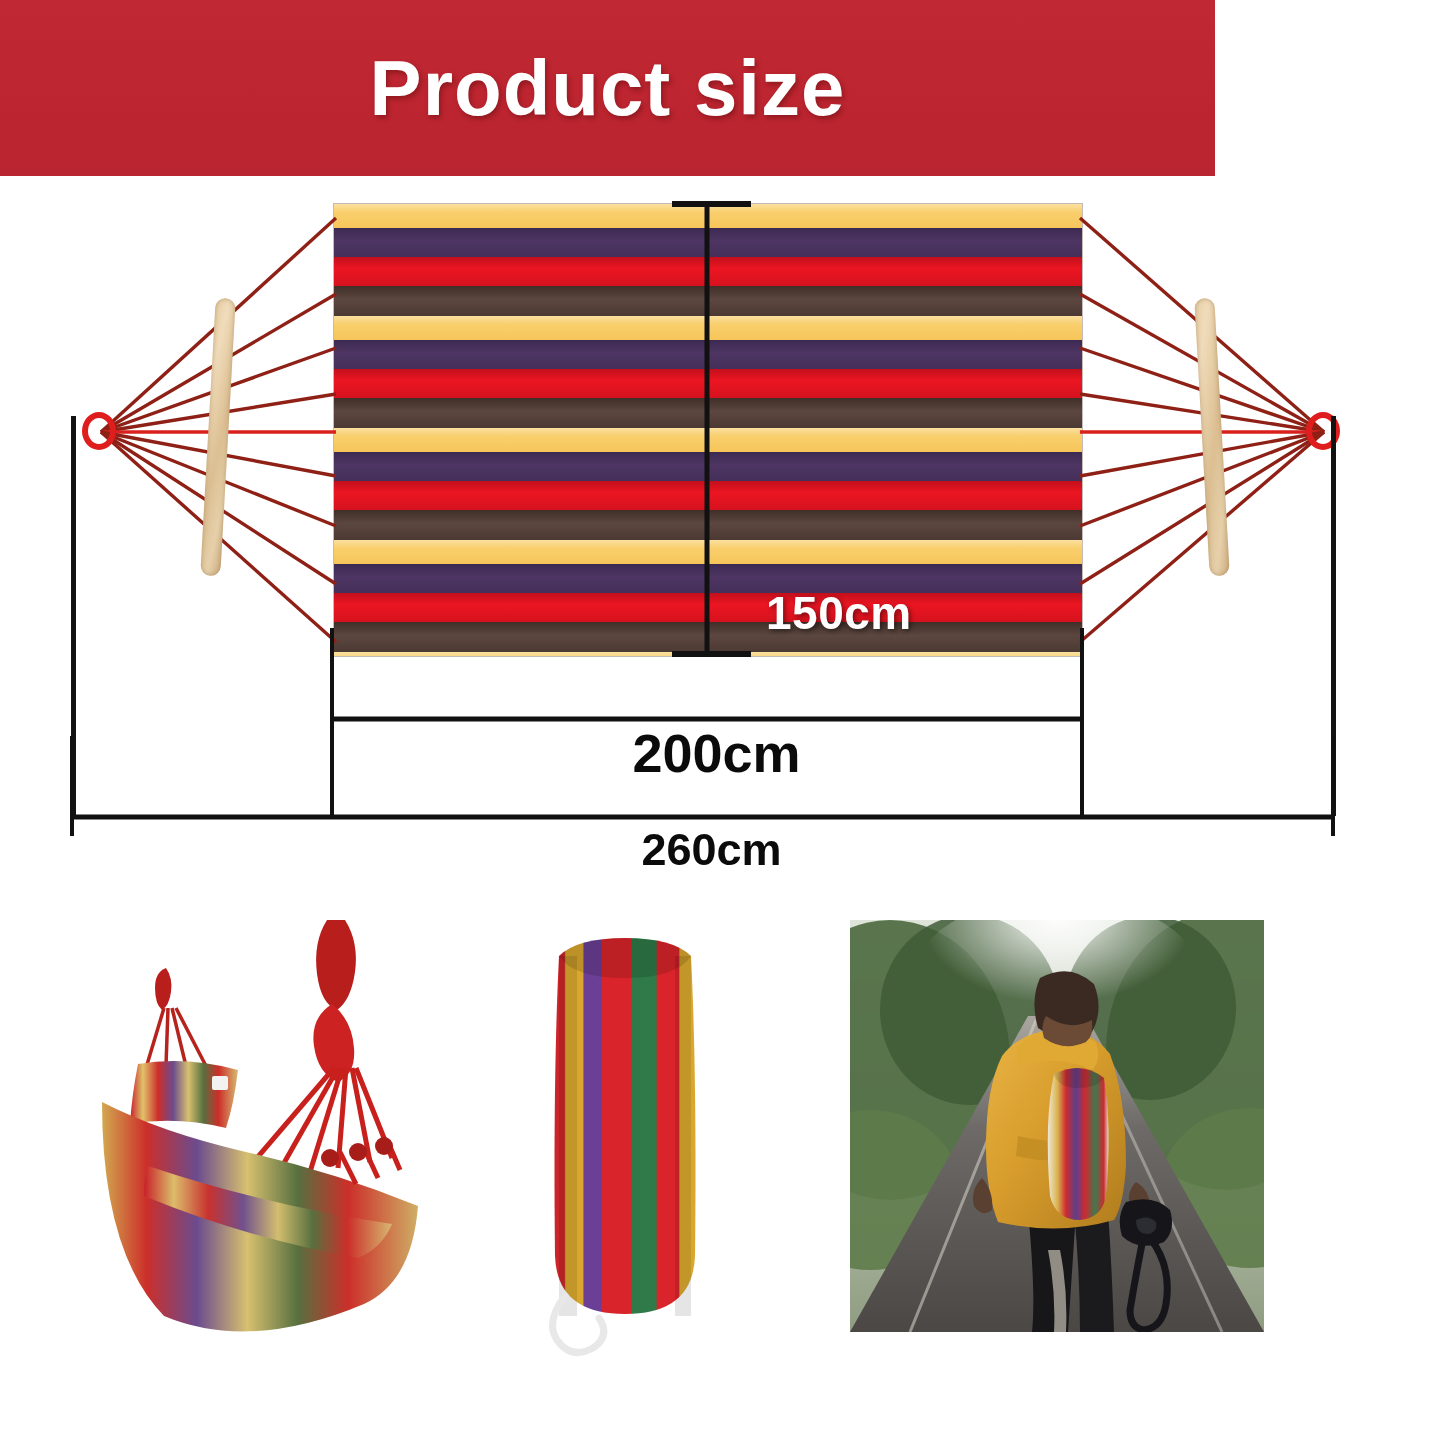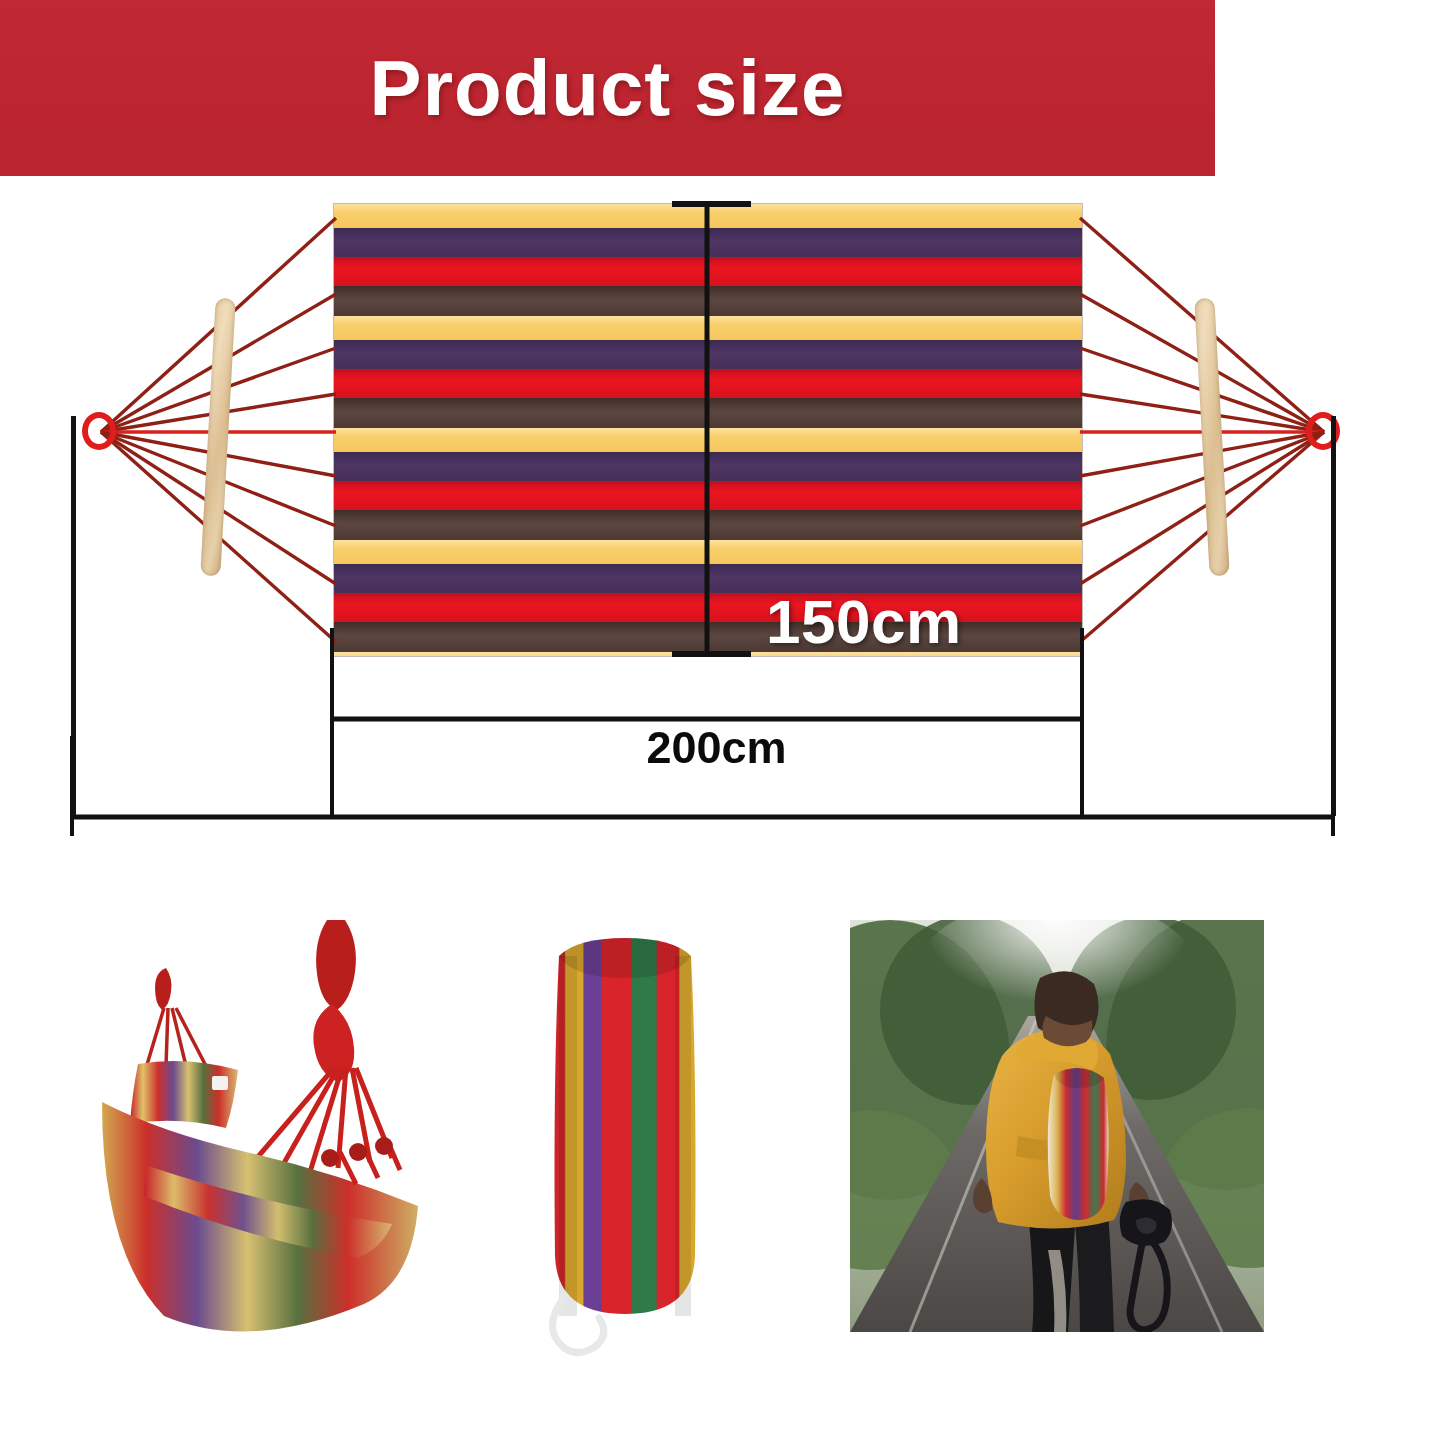--- a/index.html
+++ b/index.html
@@ -76,32 +76,32 @@
 
   #ropes{ position:absolute; left:0; top:0; width:1445px; height:730px; pointer-events:none; }
 
   
   #measure{ position:absolute; left:0; top:0; width:1445px; height:730px; pointer-events:none; }
 
   #label-150{
     position:absolute;
     left:766px; top:410px;
     color:#ffffff;
-    font-size:62px;
+    font-size:46px;
     font-weight:bold;
     text-shadow:2px 2px 5px rgba(0,0,0,.45);
     letter-spacing:.5px;
   }
   #label-200{
     position:absolute;
     left:0; top:546px; width:1445px;
     text-align:center;
     padding-right:12px;
     color:#0b0b0b;
-    font-size:45px;
+    font-size:54px;
     font-weight:bold;
   }
   #label-260{
     position:absolute;
     left:0; top:648px; width:1445px;
     text-align:center;
     padding-right:22px;
     color:#0b0b0b;
     font-size:45px;
     font-weight:bold;
@@ -200,20 +200,21 @@
       <line x1="1082" y1="452" x2="1082" y2="640" stroke-width="4"></line>
 
       <line x1="72" y1="641" x2="1333" y2="641" stroke-width="5"></line>
       <line x1="72" y1="560" x2="72" y2="660" stroke-width="4"></line>
       <line x1="1333" y1="560" x2="1333" y2="660" stroke-width="4"></line>
     </g>
   </svg>
 
   <div id="label-150">150cm</div>
   <div id="label-200">200cm</div>
+  <div id="label-260">260cm</div>
 </div>
 
 <div id="panel-left">
 
   <svg id="hammock-chair" viewBox="0 0 390 430">
     <defs>
       <linearGradient id="clothA" x1="0" y1="0" x2="1" y2="0">
         <stop offset="0%" stop-color="#c8202a"></stop>
         <stop offset="12%" stop-color="#e0c36a"></stop>
         <stop offset="26%" stop-color="#cc2f2a"></stop>

